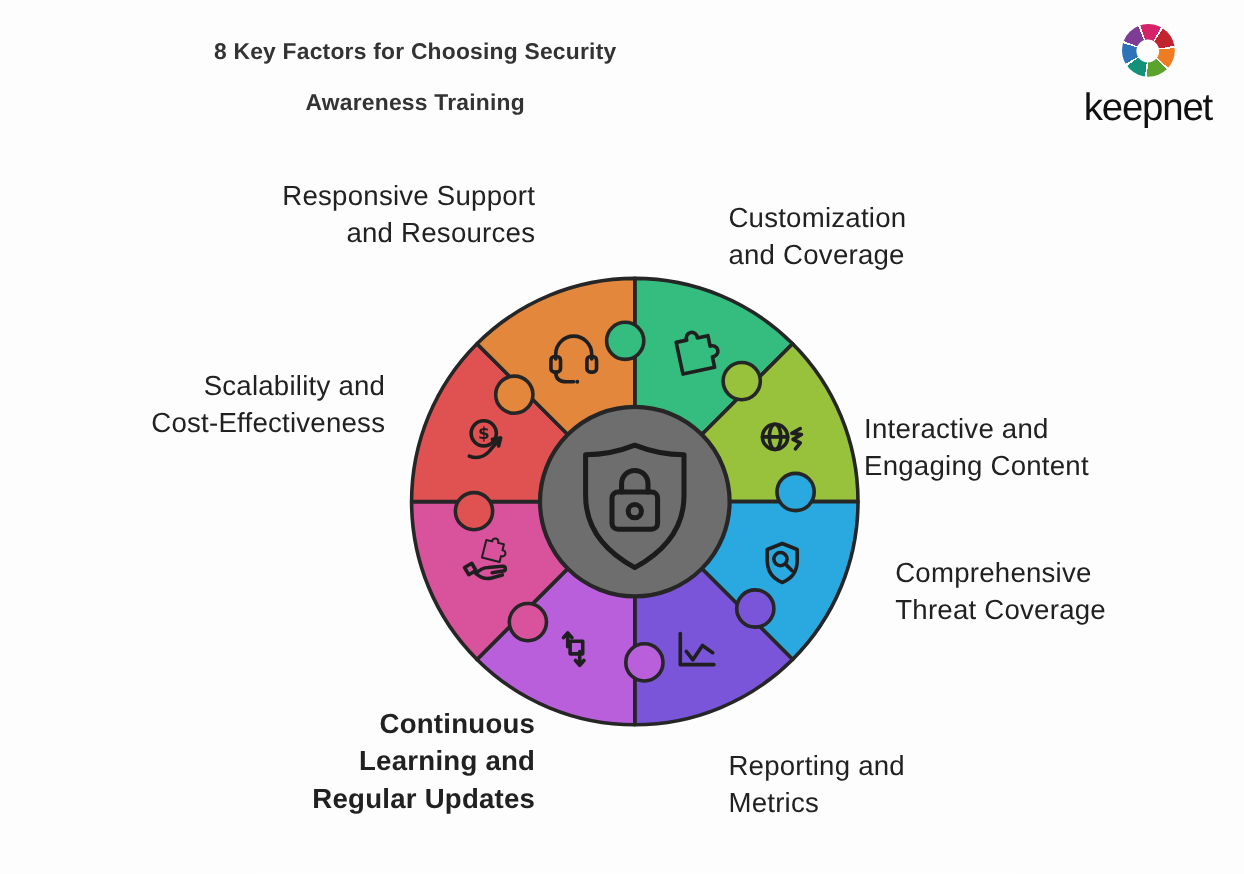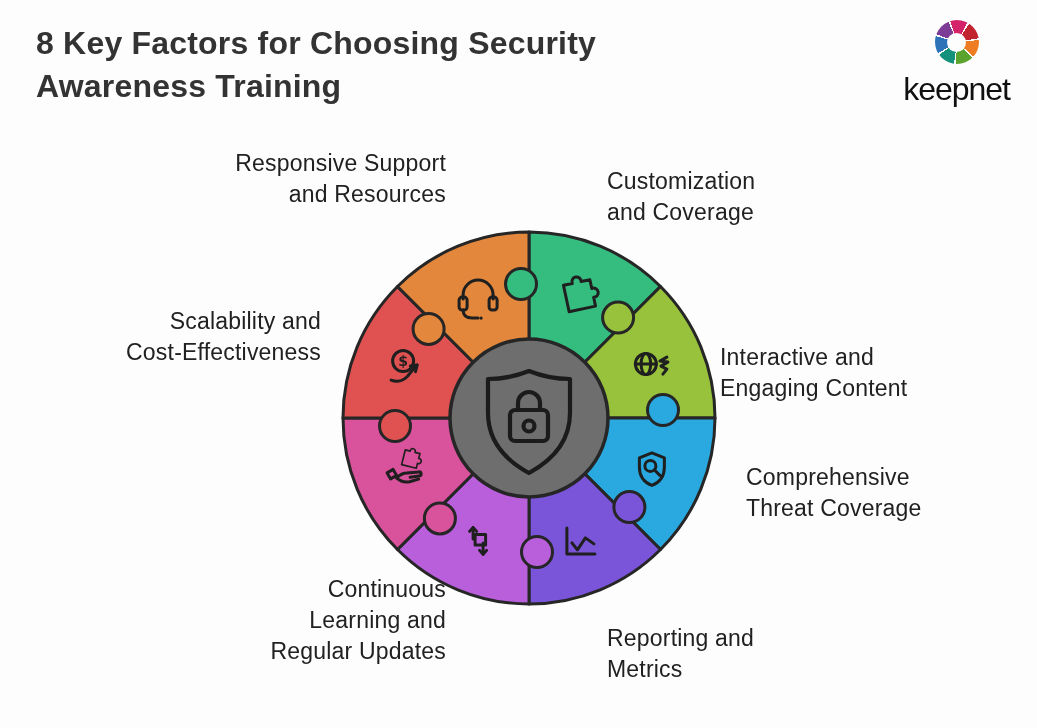--- a/index.html
+++ b/index.html
@@ -1,42 +1,42 @@
 <!DOCTYPE html>
 <html><head>
 <meta charset="utf-8">
 <style>
   html,body{margin:0;padding:0;}
   body{font-family:"Liberation Sans","DejaVu Sans",sans-serif;}
   .page{position:relative;width:1037px;height:728px;background:#fdfdfd;overflow:hidden;}
 
   .page-title{
     position:absolute;left:36px;top:22px;width:620px;
-    font-size:32px;line-height:43px;font-weight:bold;color:#333;
-    white-space:pre-line;letter-spacing:.2px;
+    font-size:19px;line-height:43px;font-weight:bold;color:#333;
+    white-space:pre-line;letter-spacing:.2px;text-align:center;
   }
 
   .logo{position:absolute;top:20px;right:27px;display:flex;align-items:center;gap:3px;flex-direction:column;}
   .logo-mark{position:relative;width:44px;height:44px;border-radius:50%;}
   .logo-mark .hole{position:absolute;left:50%;top:50%;width:19px;height:19px;margin:-9.5px 0 0 -9.5px;
     border-radius:50%;background:#fdfdfd;}
   .logo-text{font-size:32px;color:#101010;letter-spacing:-1px;line-height:44px;}
 
   .wheel-wrap{position:absolute;left:339px;top:228px;width:380px;height:380px;}
 
   .lbl{
     position:absolute;font-size:23px;line-height:31px;color:#212121;
     white-space:pre-line;letter-spacing:.2px;
   }
   .lbl.right{text-align:right;}
   .p0{left:607px;top:166px;width:300px;}          
   .p1{left:720px;top:306px;width:290px;margin-top:36px;}          
   .p2{left:746px;top:462px;width:290px;}          
   .p3{left:607px;top:623px;width:290px;}          
-  .p4{left:146px;top:574px;width:300px;}          
+  .p4{left:146px;top:588px;width:300px;font-weight:bold;}          
   .p5{left:21px;top:462px;width:300px;}           
   .p6{left:21px;top:306px;width:300px;}           
   .p7{left:146px;top:148px;width:300px;}          
 </style>
 </head>
 <body>
 
 <div class="page">
 
   <div class="page-title">8 Key Factors for Choosing Security

